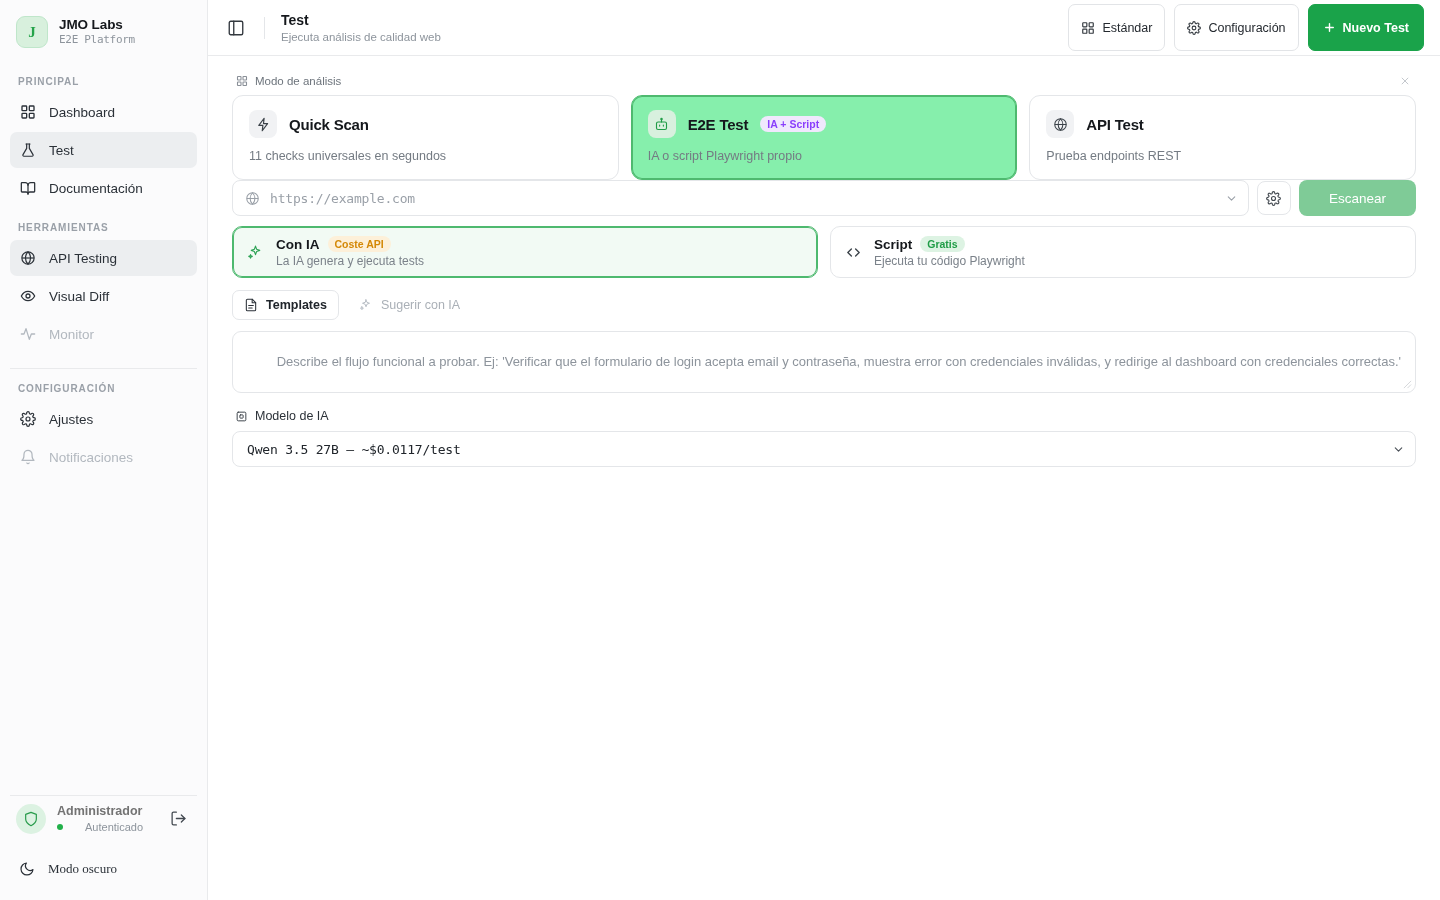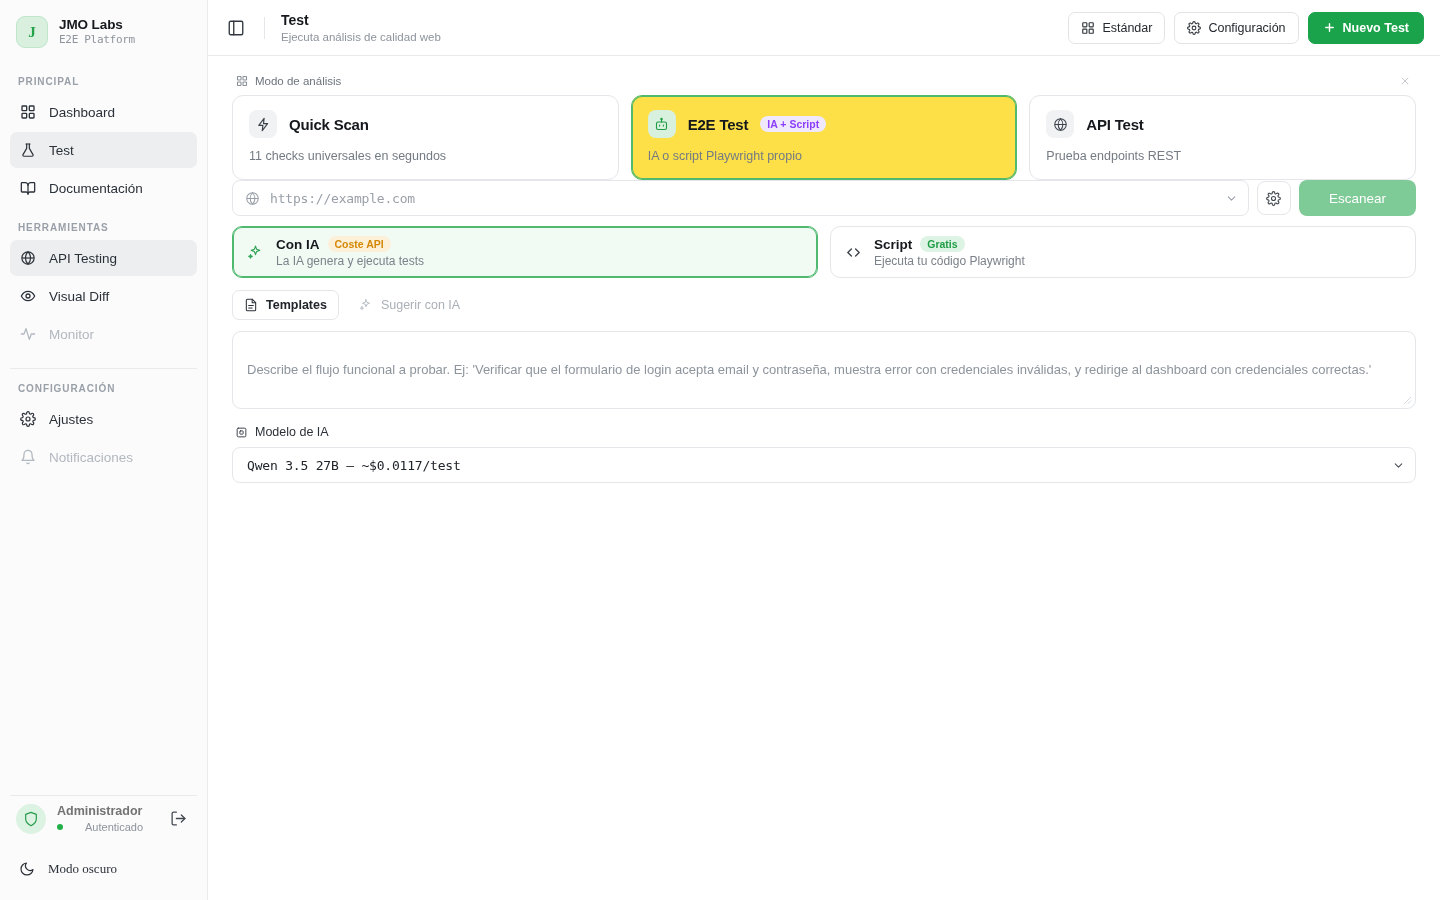--- a/index.html
+++ b/index.html
@@ -73,21 +73,21 @@
   .topbar {
     height:56px; flex:0 0 56px; display:flex; align-items:center;
     padding: 0 16px 0 14px; border-bottom:1px solid #e9eaec; background:#fff;
   }
   .collapse-btn { width:28px; height:28px; display:flex; align-items:center; justify-content:center; border-radius:6px; cursor:pointer; }
   .top-divider { width:1px; height:22px; background:#e4e6e9; margin: 0 16px 0 14px; }
   .page-title { font-size:14px; font-weight:700; color:#15181c; line-height:1.25; }
   .page-sub { font-size:11.5px; color:#8d949c; margin-top:2px; }
   .top-actions { margin-left:auto; display:flex; align-items:center; gap:9px; }
   .btn {
-    display:flex; align-items:center; gap:7px; height:32px; padding: 0 12px;
+    display:flex; align-items:center; gap:7px; height:47px; padding: 0 12px;
     border:1px solid #e2e4e7; border-radius:7px; background:#fff;
     font-size:12.5px; color:#24292f; cursor:pointer; white-space:nowrap;
   }
   .btn-primary { background:#1aa34a; border-color:#1aa34a; color:#fff; font-weight:600; padding:0 14px; }
 
   .content { flex:1; overflow:hidden; padding: 16px 24px; background:#fff; }
   .content-inner { max-width: 1184px; }
 
   .section-head {
     display:flex; align-items:center; gap:7px;
@@ -97,21 +97,21 @@
   .section-head .x {
     margin-left:auto; color:#c4c8cd; font-size:13px; cursor:pointer;
     width:14px; height:14px; display:flex; align-items:center; justify-content:center;
   }
 
   .mode-grid { display:grid; grid-template-columns: repeat(3, 1fr); gap:12px; }
   .mode-card {
     border:1px solid #e4e6e9; border-radius:11px; background:#fff;
     padding: 14px 16px 16px 16px; cursor:pointer; min-height:85px;
   }
-  .mode-card.sel { border-color:#4eb96f; background:#fde047; box-shadow: 0 0 0 1px #4eb96f inset; }
+  .mode-card.sel { border-color:#4eb96f; background:#86efac; box-shadow: 0 0 0 1px #4eb96f inset; }
   .mode-top { display:flex; align-items:center; gap:12px; }
   .mode-ico {
     width:28px; height:28px; border-radius:8px; background:#f1f2f4;
     display:flex; align-items:center; justify-content:center; flex:0 0 28px;
   }
   .mode-card.sel .mode-ico { background:#d8f0de; }
   .mode-title { font-size:15px; font-weight:700; color:#15181c; letter-spacing:-0.2px; }
   .badge { font-size:10.5px; font-weight:600; padding: 2px 7px; border-radius:999px; white-space:nowrap; }
   .badge-purple { background:#f0e8fd; color:#8a3ffc; }
   .badge-amber { background:#fdf0d9; color:#d48806; }
@@ -149,21 +149,21 @@
   .tmpl-row { display:flex; align-items:center; gap:8px; margin-top:12px; }
   .tmpl-btn {
     display:flex; align-items:center; gap:8px; height:30px; padding: 0 11px;
     border:1px solid #e4e6e9; border-radius:7px; background:#fff;
     font-size:12.5px; font-weight:600; color:#20252b; cursor:pointer;
   }
   .tmpl-btn.muted { border-color:transparent; background:transparent; color:#aab0b7; font-weight:400; }
 
   .prompt-area {
     margin-top:11px; border:1px solid #e4e6e9; border-radius:9px; background:#fff;
-    padding: 28px 14px; min-height:56px; position:relative;
+    padding: 20px 14px; min-height:56px; position:relative;text-align:right;
   }
   .prompt-ph { font-size:13px; color:#8d949c; line-height:1.55; }
   .resize-grip { position:absolute; right:3px; bottom:3px; width:9px; height:9px; opacity:.45; }
 
   .model-head { display:flex; align-items:center; gap:7px; font-size:12.5px; color:#2b3138; font-weight:500; margin-top:16px; padding-left:3px; }
   .model-select {
     margin-top:8px; height:36px; border:1px solid #e4e6e9; border-radius:8px; background:#fff;
     display:flex; align-items:center; padding: 0 10px 0 14px; cursor:pointer;
   }
   .model-value { flex:1; font-family:"DejaVu Sans Mono", monospace; font-size:13px; color:#20252b; letter-spacing:-0.2px; }

